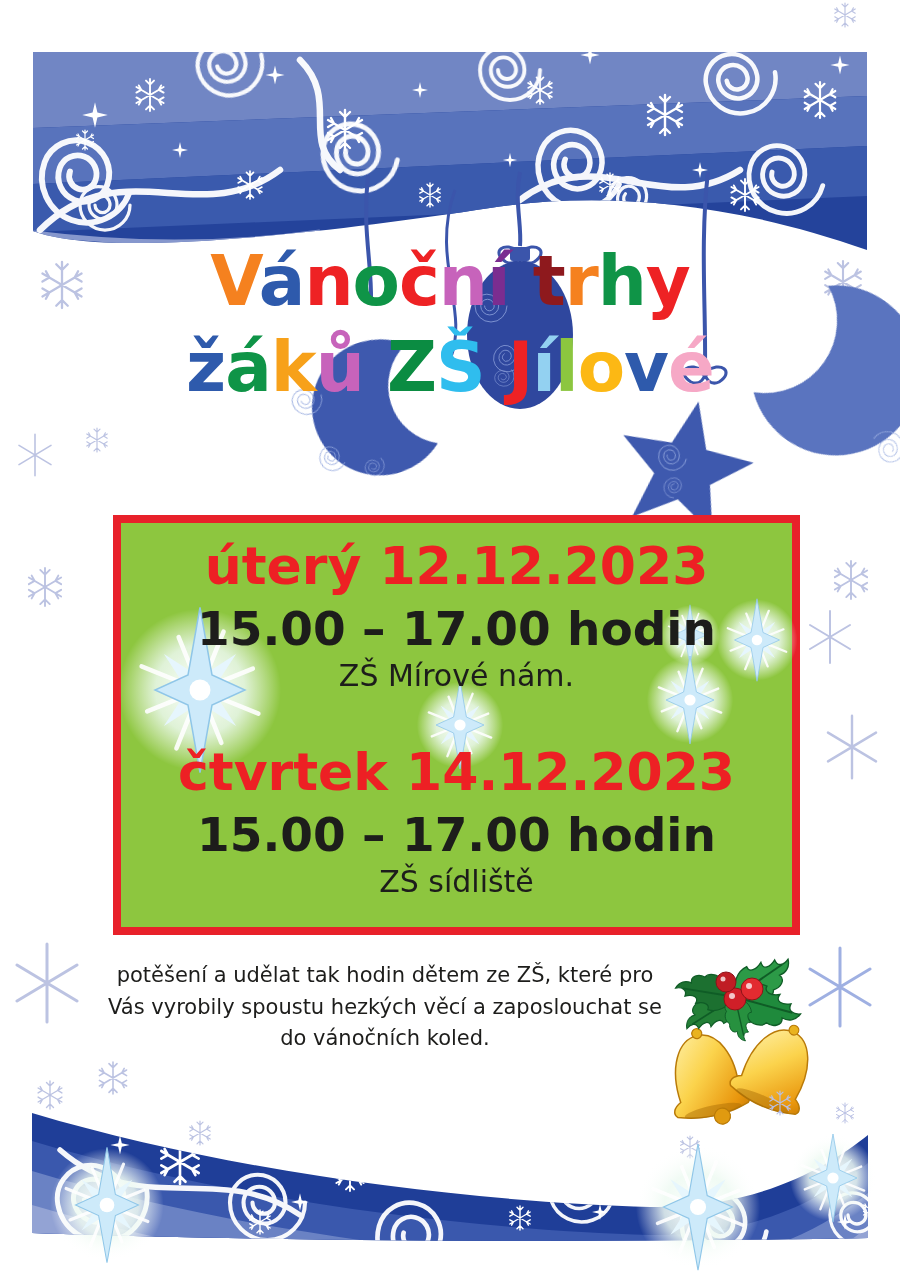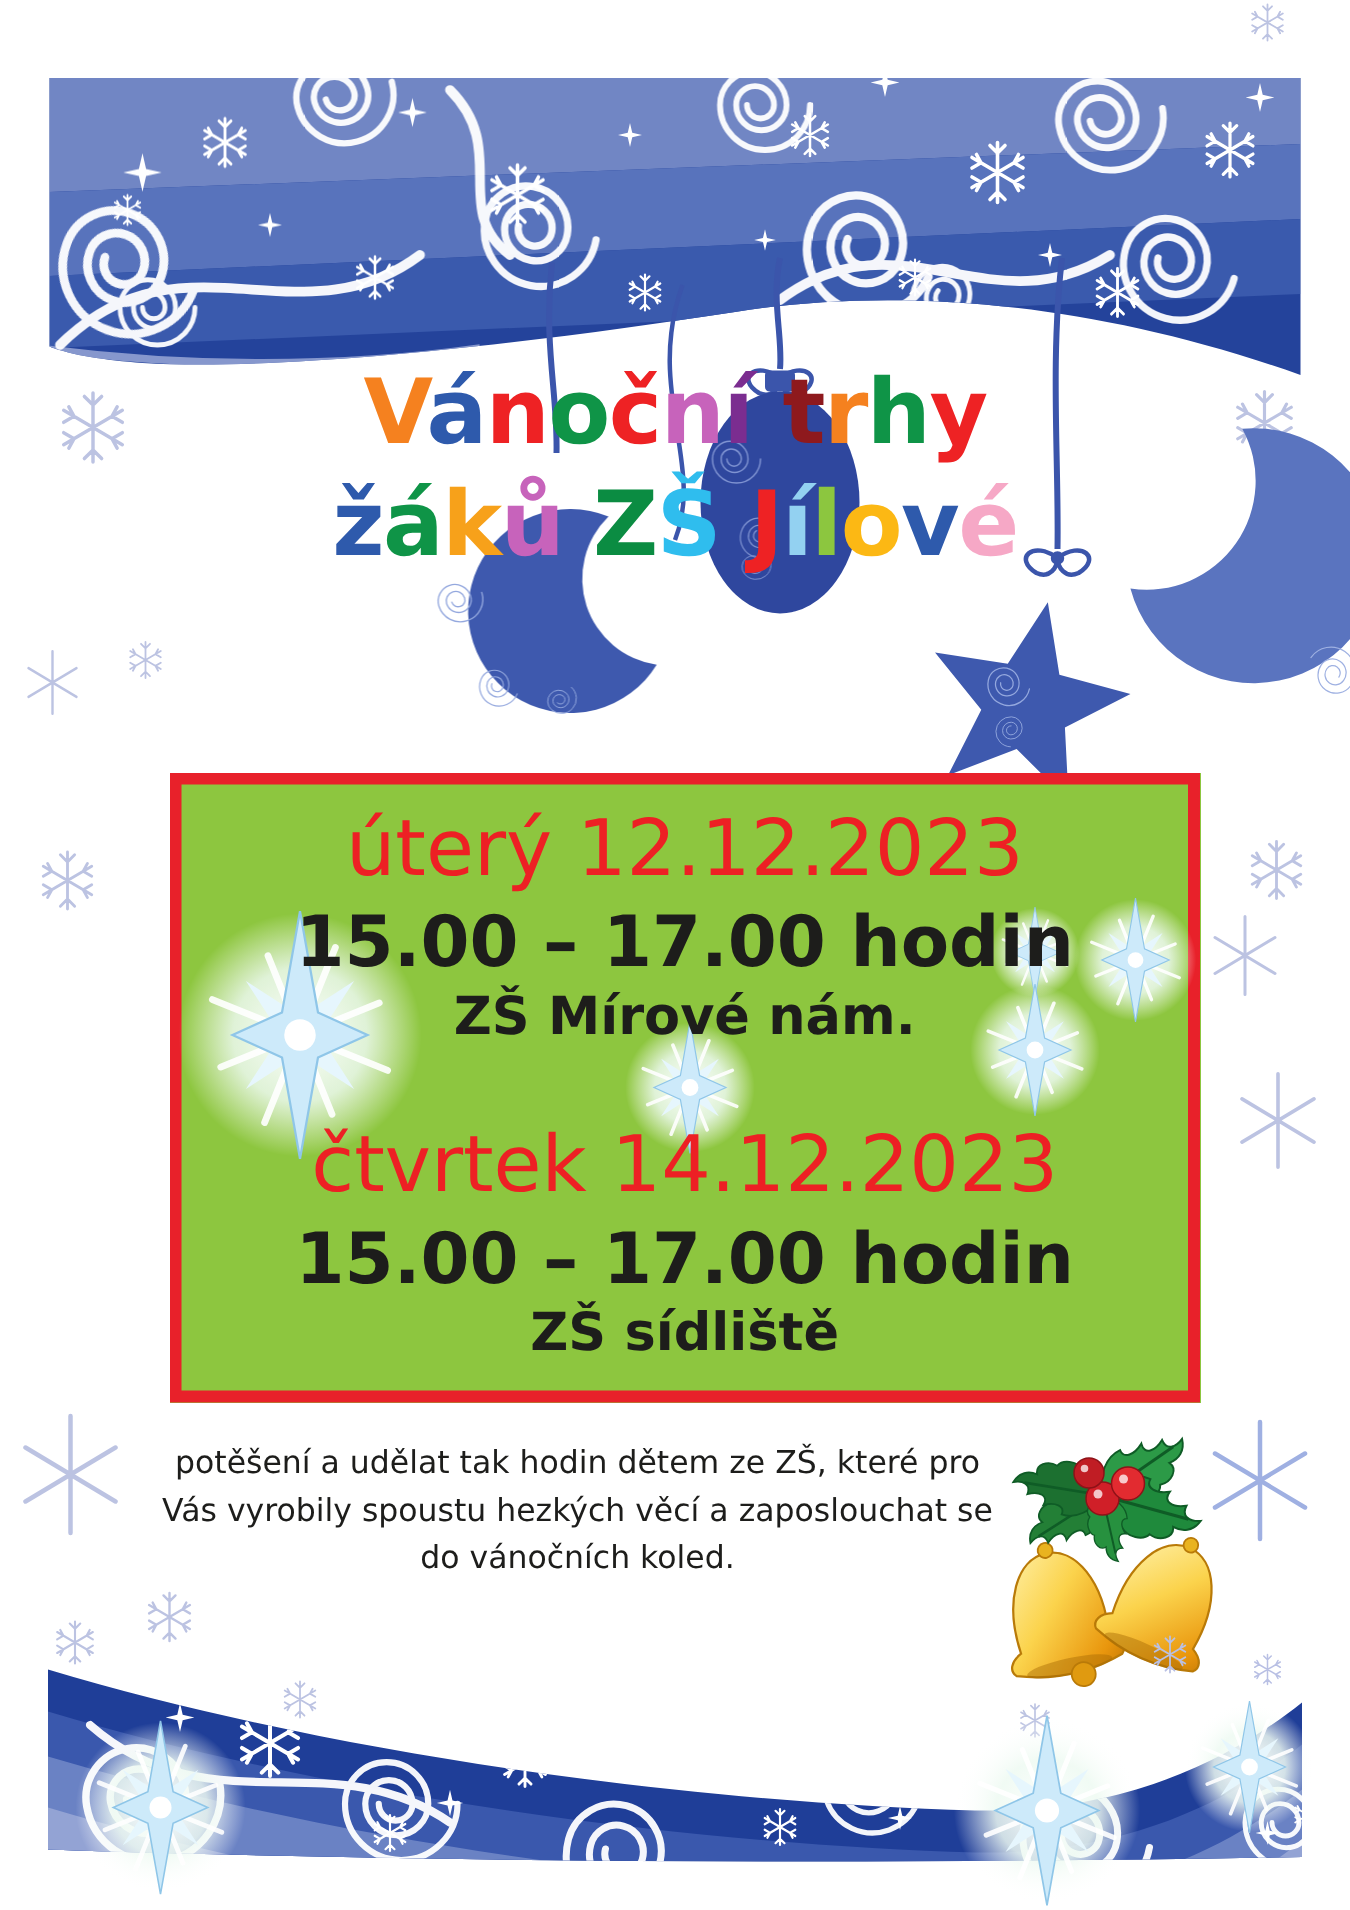--- a/index.html
+++ b/index.html
@@ -2,29 +2,29 @@
 <html><head>
 <meta charset="utf-8">
 <style>
   html,body{margin:0;padding:0;background:#ffffff;}
   .poster{position:relative;width:900px;height:1273px;background:#fff;overflow:hidden;
           font-family:"DejaVu Sans","Liberation Sans",sans-serif;}
   .layer{position:absolute;}
   
   .title{position:absolute;left:0;right:0;top:238px;text-align:center;z-index:3;
          font-weight:bold;line-height:1.25;}
-  .title-line{font-size:60px;letter-spacing:-1px;white-space:nowrap;}
+  .title-line{font-size:69px;letter-spacing:-1px;white-space:nowrap;}
   
   .info-box{position:absolute;left:113px;top:515px;width:687px;height:420px;box-sizing:border-box;
             background:#8dc63f;border:8px solid #e8212a;z-index:2;text-align:center;}
   .info-box .stars{position:absolute;left:-8px;top:-8px;width:687px;height:420px;pointer-events:none;}
   .info-content{position:relative;padding-top:14px;}
-  .event-date{color:#ed2024;font-size:52px;font-weight:normal;line-height:1.12;}
+  .event-date{color:#ed2024;font-size:52px;font-weight:bold;line-height:1.12;}
   .event-time{color:#1d1d1b;font-size:47px;font-weight:bold;margin-top:6px;}
-  .event-place{color:#1d1d1b;font-size:35px;font-weight:bold;margin-top:2px;}
+  .event-place{color:#1d1d1b;font-size:30px;font-weight:normal;margin-top:2px;}
   .event+.event{margin-top:50px;}
   
   .invitation{position:absolute;left:85px;top:960px;width:600px;text-align:center;z-index:2;
               color:#1d1d1b;font-size:21px;line-height:1.5;}
   .invitation div{white-space:nowrap;}
   .closing{position:absolute;left:85px;top:1118px;width:600px;text-align:center;z-index:3;
            color:#1d1d1b;font-size:22px;}
   svg{display:block;}
 </style>
 </head>

